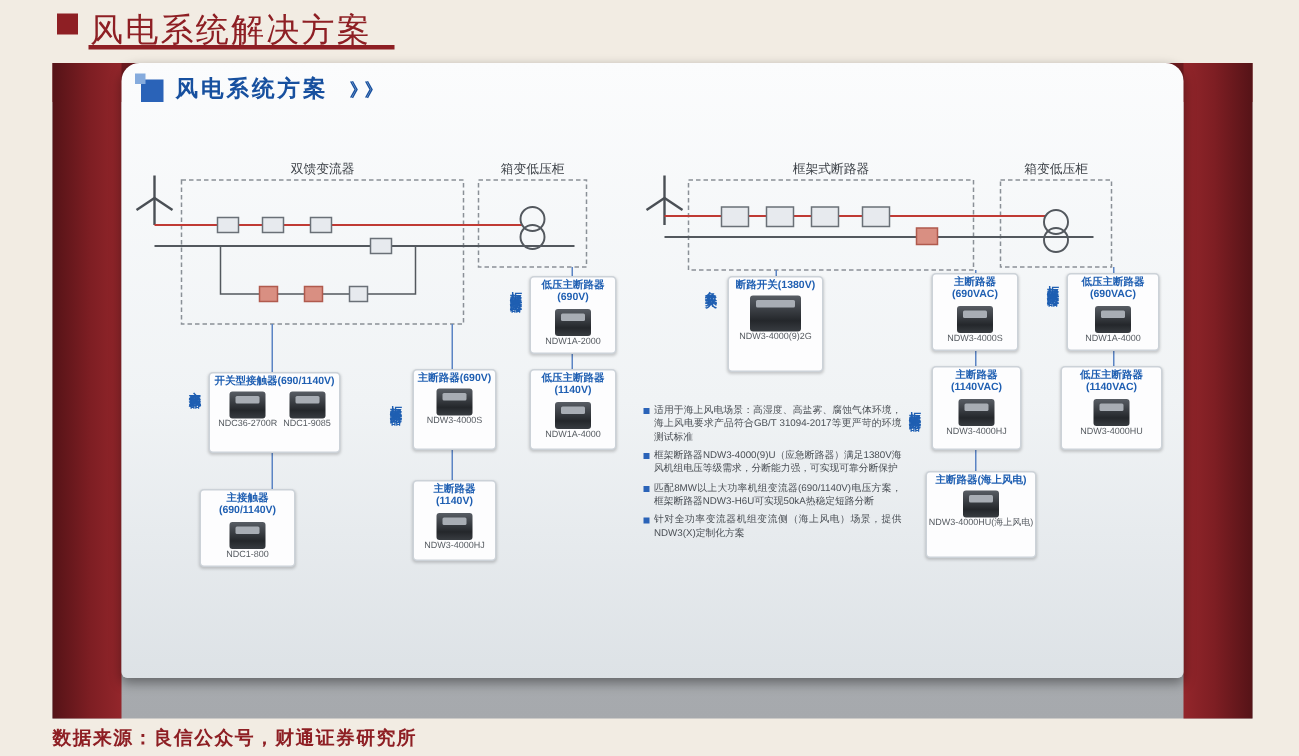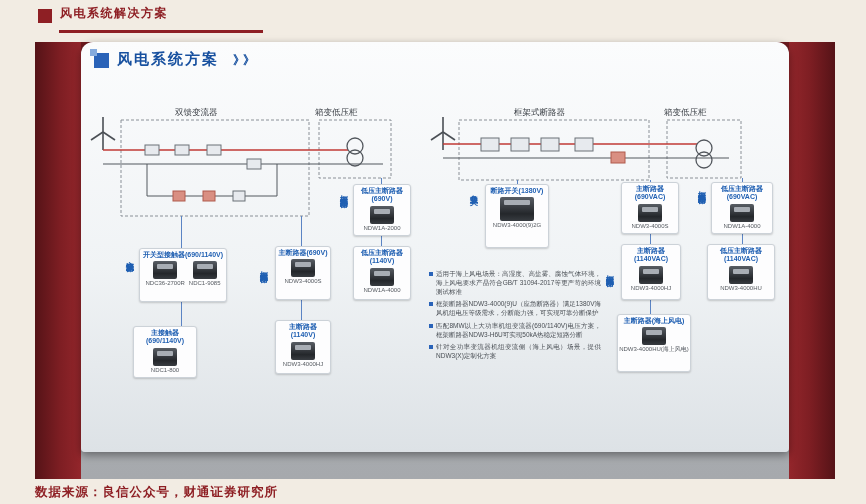--- a/index.html
+++ b/index.html
@@ -1,39 +1,39 @@
 <!DOCTYPE html>
 <html><head>
 <meta charset="utf-8">
 <style>
   * { margin:0; padding:0; box-sizing:border-box; }
   html,body { width:866px; height:504px; }
   body { font-family:"Liberation Sans","DejaVu Sans",sans-serif; background:#f2ece3; }
   .page { position:relative; width:866px; height:504px; background:#f2ece3; overflow:hidden; }
 
   .hdr-square { position:absolute; left:38px; top:9px; width:14px; height:14px; background:#8e1f24; }
-  .hdr-title { position:absolute; left:60px; top:5px; font-size:12px; font-weight:bold; color:#8e1f24; letter-spacing:1.5px; }
+  .hdr-title { position:absolute; left:60px; top:5px; font-size:22px; font-weight:normal; color:#8e1f24; letter-spacing:1.5px; }
   .hdr-underline { position:absolute; left:59px; top:30px; width:204px; height:2.5px; background:#8e1f24; }
 
   .photo { position:absolute; left:35px; top:42px; width:800px; height:437px;
            background:linear-gradient(180deg,#6e1a1f 0,#6e1a1f 26px,#b6b9bd 26px,#a6a9ad 100%); }
   .bar-left  { position:absolute; left:0; top:0; width:46px; height:437px;
                background:linear-gradient(90deg,#551317,#7e1e23 55%,#93262b); }
   .bar-right { position:absolute; right:0; top:0; width:46px; height:437px;
                background:linear-gradient(90deg,#93262b,#7e1e23 45%,#551317); }
   .panel { position:absolute; left:46px; top:0; width:708px; height:410px;
            background:linear-gradient(180deg,#fbfcfd 0%,#f0f3f5 55%,#dde2e6 100%);
            border-radius:12px 12px 4px 4px; box-shadow:0 3px 8px rgba(0,0,0,.4); overflow:hidden; }
 
   .logo { position:absolute; left:13px; top:11px; width:15px; height:15px; background:#2a63b8; }
   .logo-accent { position:absolute; left:9px; top:7px; width:7px; height:7px; background:#85abdd; }
   .board-title { position:absolute; left:36px; top:8px; font-size:15px; font-weight:bold; color:#17509f; letter-spacing:2px; }
   .board-arrows { position:absolute; left:152px; top:10px; font-size:12px; font-weight:bold; color:#17509f; letter-spacing:-2px; }
 
-  .diag-label { position:absolute; width:80px; text-align:left; font-size:8.5px; color:#3a3f45; }
+  .diag-label { position:absolute; width:80px; text-align:center; font-size:8.5px; color:#3a3f45; }
   .circuit { position:absolute; }
 
   .vlabel { position:absolute; writing-mode:vertical-rl; text-orientation:upright;
             font-size:8px; font-weight:bold; color:#1f5fb2; letter-spacing:1px; line-height:1; }
 
   .card { position:absolute; background:#fdfdfe; border:1px solid #ccd2d8; border-radius:3px;
           box-shadow:0 1px 2px rgba(0,0,0,.18); padding:2px 1px; text-align:center; }
   .card .lbl { font-size:7px; font-weight:bold; color:#1f5fb2; line-height:1.2; }
   .devrow { display:flex; justify-content:center; gap:4px; }
   .dev { width:24px; height:18px; margin:2px auto 1px;

